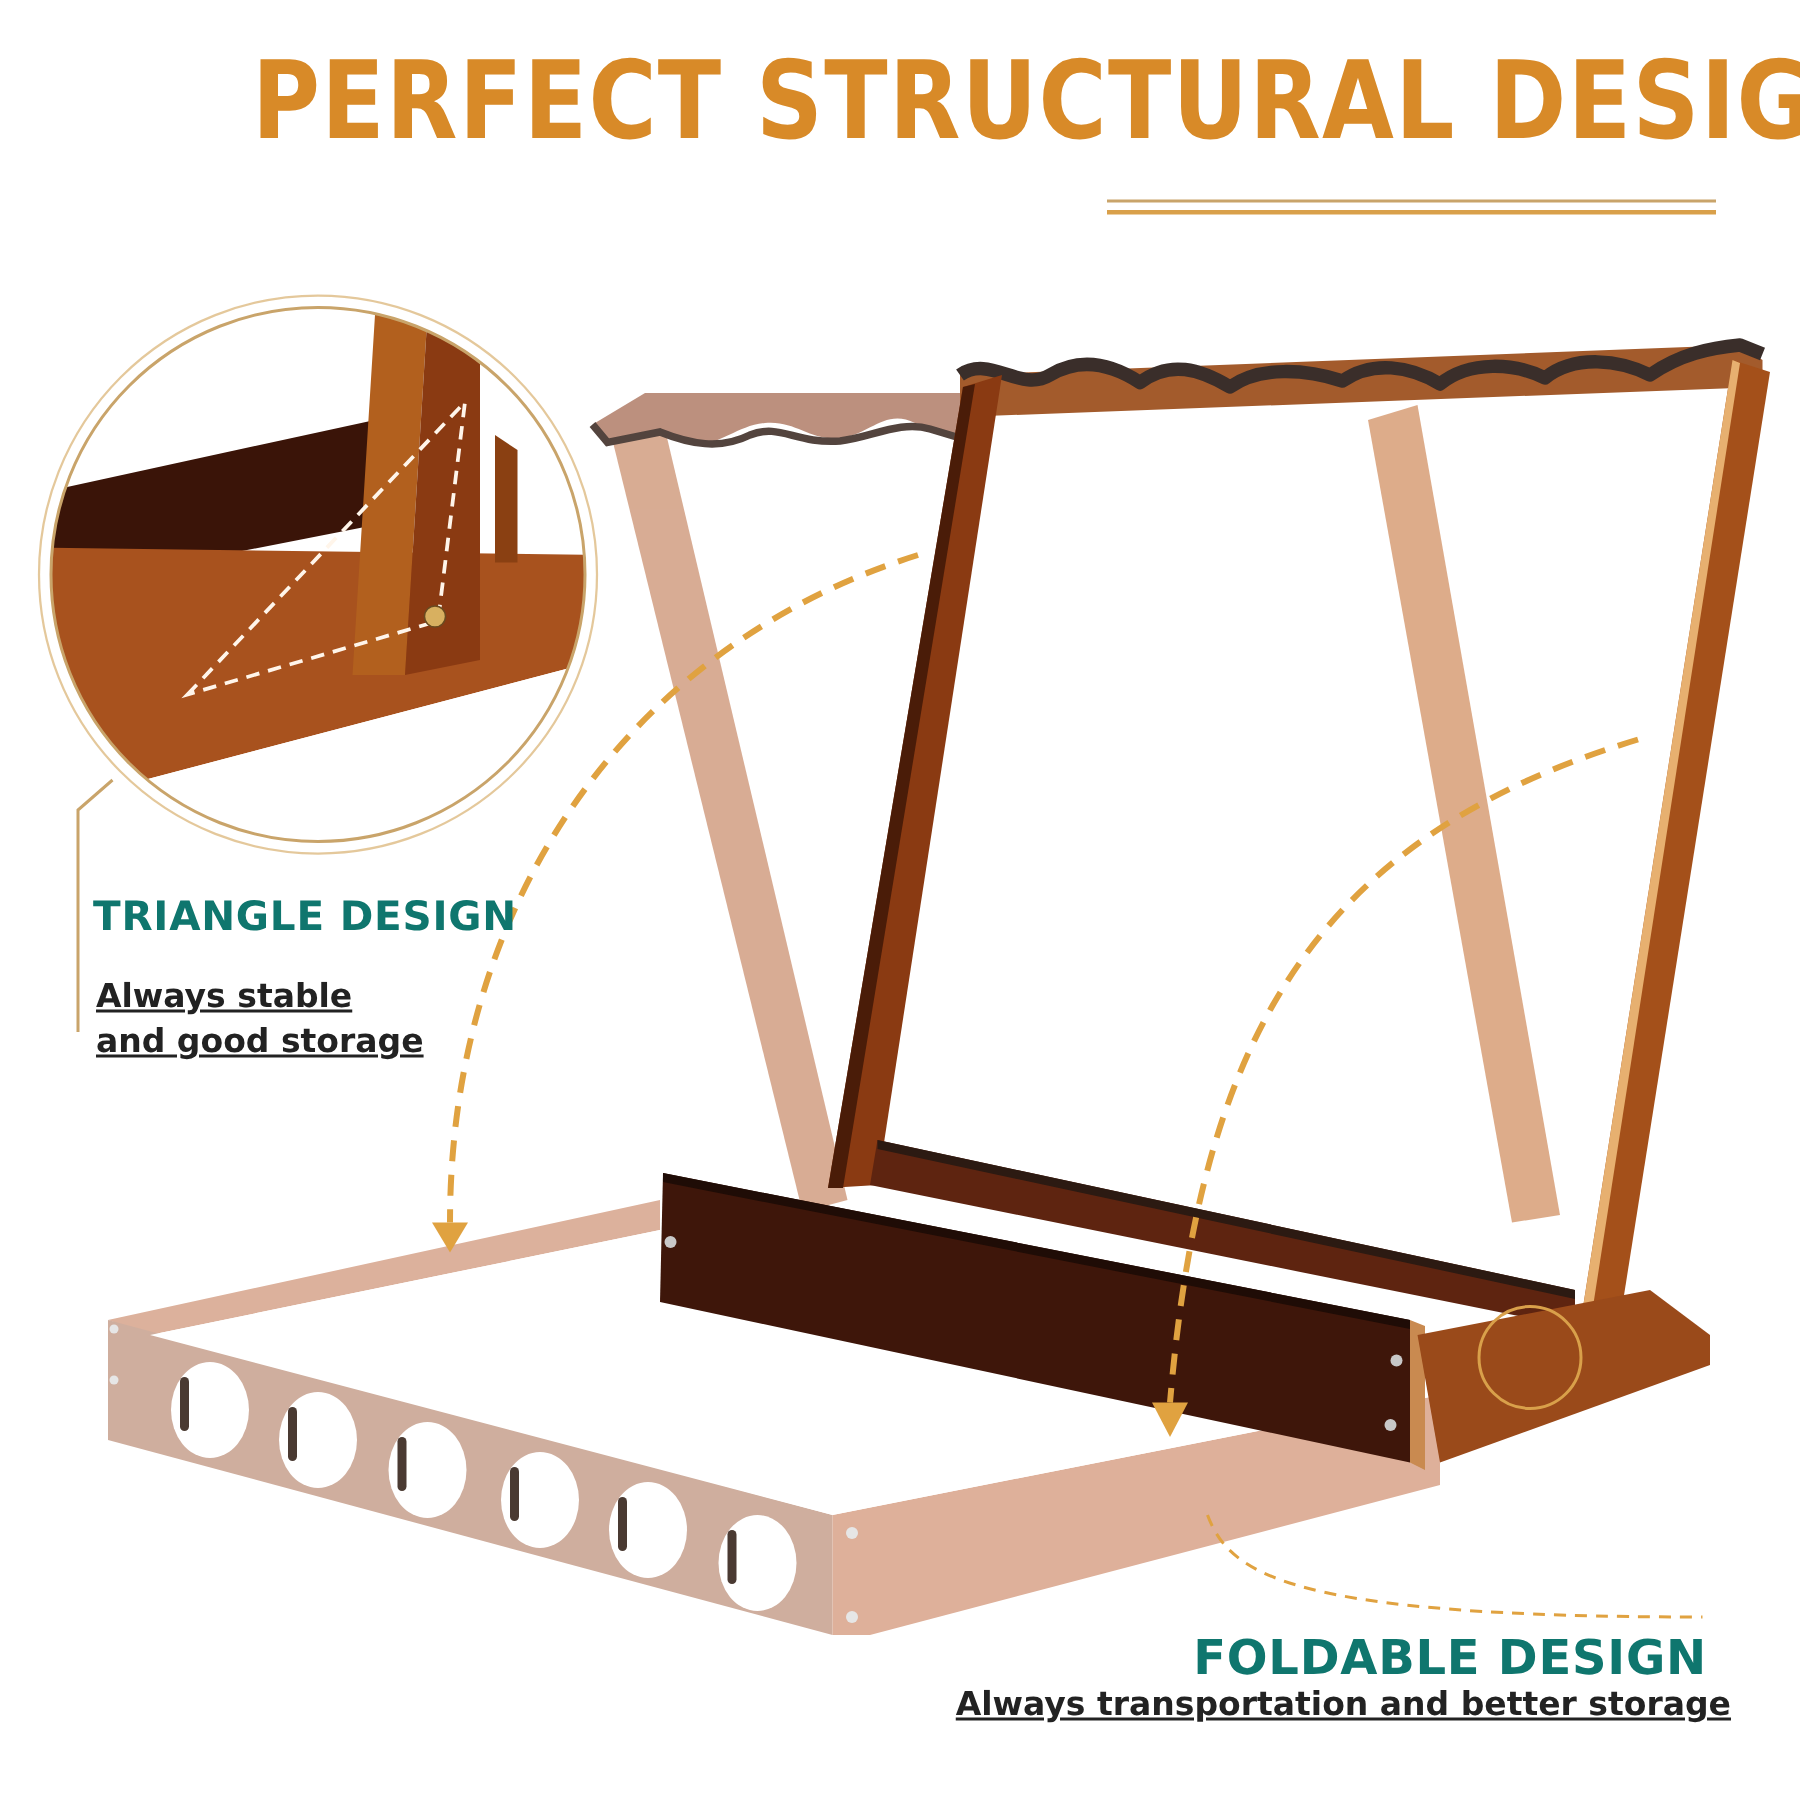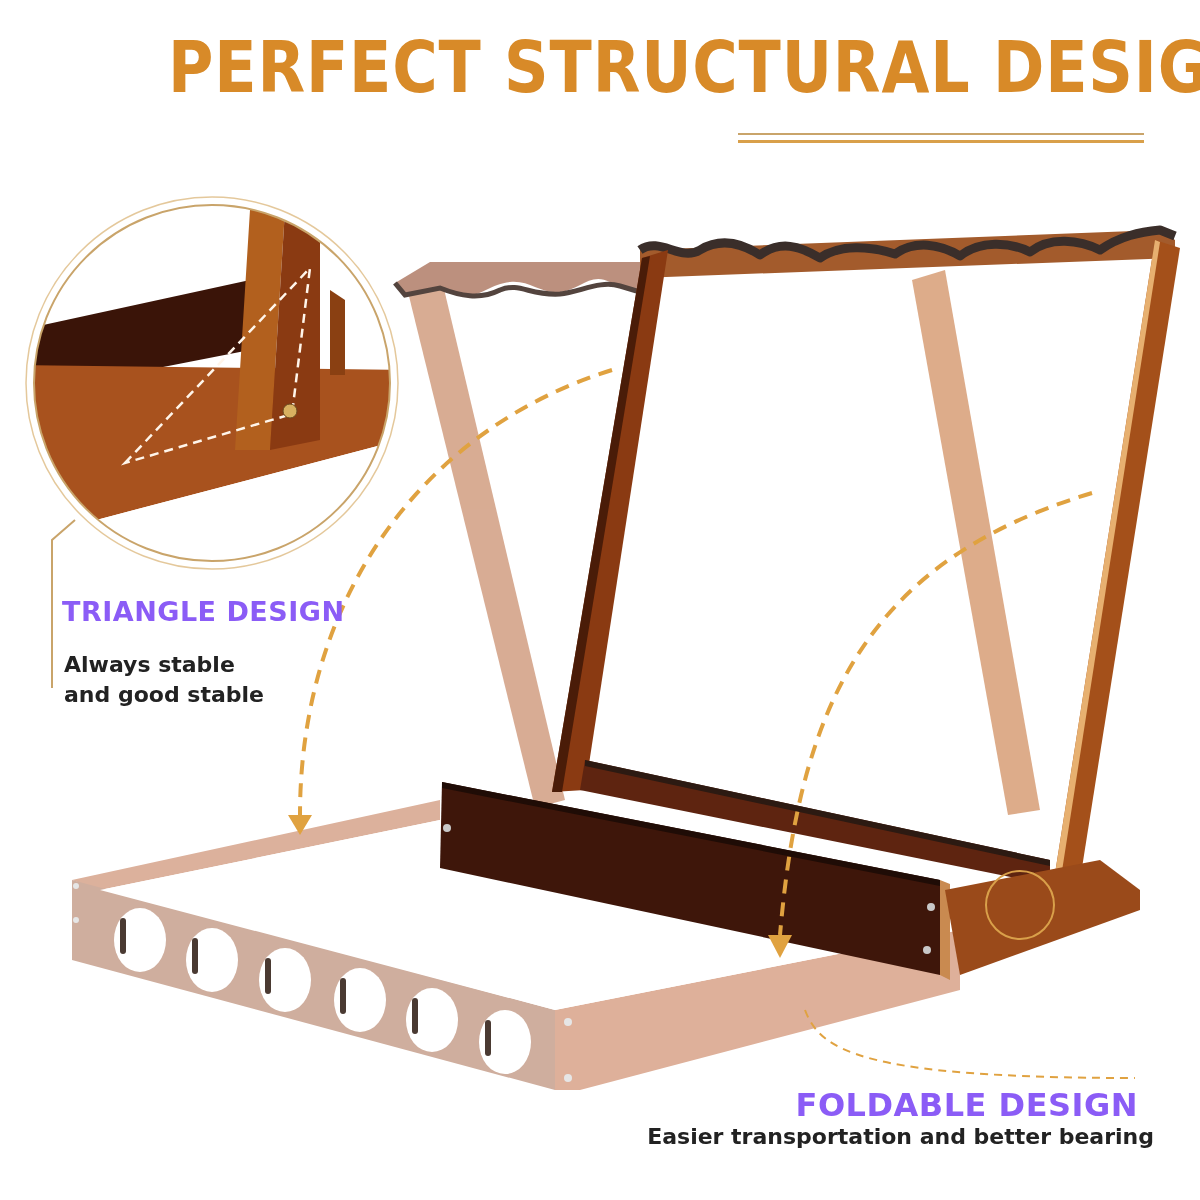--- a/index.html
+++ b/index.html
@@ -8,22 +8,22 @@
     position:absolute; left:168px; top:22px; width:980px;
     font-family:"DejaVu Sans", sans-serif; font-weight:bold;
     font-size:72px; letter-spacing:1px; color:#d88a28;
     transform:scaleX(0.86); transform-origin:left top; white-space:nowrap;
     line-height:90px;
   }
   .title-rule { position:absolute; left:738px; width:406px; height:2px; background:#c9a46a; }
   .title-rule.r1 { top:133px; }
   .title-rule.r2 { top:140px; background:#d9a04a; height:3px; }
   svg.art { position:absolute; left:0; top:0; }
-  .label-title { position:absolute; font-family:"DejaVu Sans", sans-serif; font-weight:bold; color:#8b5cf6; letter-spacing:0.5px; }
-  .label-sub { position:absolute; font-family:"DejaVu Sans", sans-serif; font-weight:bold; color:#222; }
+  .label-title { position:absolute; font-family:"DejaVu Sans", sans-serif; font-weight:bold; color:#0f766e; letter-spacing:0.5px; }
+  .label-sub { position:absolute; font-family:"DejaVu Sans", sans-serif; font-weight:bold; color:#222;text-decoration:underline; }
   .tri-title { left:62px; top:596px; font-size:27px; }
   .tri-sub { left:64px; top:650px; font-size:22px; line-height:30px; }
   .fold-title { right:62px; top:1086px; font-size:32px; text-align:right; }
   .fold-sub { right:46px; top:1124px; font-size:22px; text-align:right; white-space:nowrap; }
 </style>
 </head>
 <body>
 
 <div class="title">PERFECT STRUCTURAL DESIGN</div>
 <div class="title-rule r1"></div>
@@ -115,17 +115,17 @@
     <path d="M1092,493 C870,560 800,700 780,935"></path>
     <path d="M805,1010 C820,1050 860,1078 1135,1078" stroke-width="2" stroke-dasharray="8,6"></path>
   </g>
   <polygon points="288,815 312,815 300,835" fill="#e0a240"></polygon>
   <polygon points="768,935 792,935 780,958" fill="#e0a240"></polygon>
 </svg>
 
 <div class="label-title tri-title">TRIANGLE DESIGN</div>
 <div class="label-sub tri-sub">
   <div>Always stable</div>
-  <div>and good stable</div>
+  <div>and good storage</div>
 </div>
 
 <div class="label-title fold-title">FOLDABLE DESIGN</div>
-<div class="label-sub fold-sub">Easier transportation and better bearing</div>
+<div class="label-sub fold-sub">Always transportation and better storage</div>
 
 </body></html>

